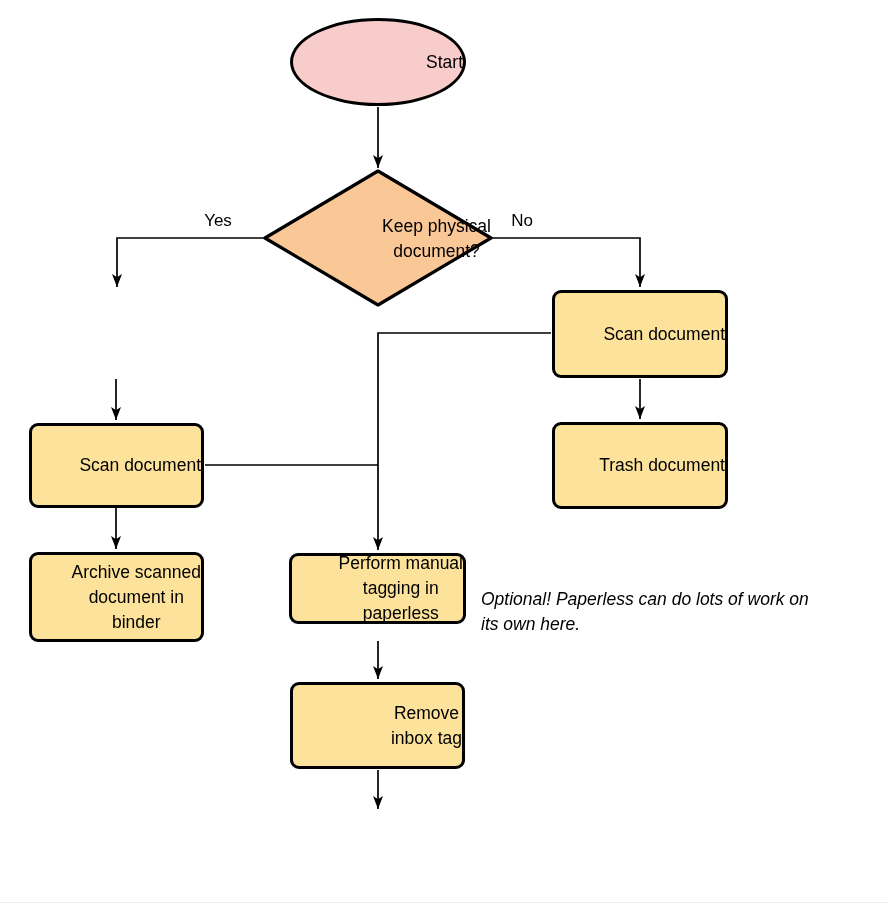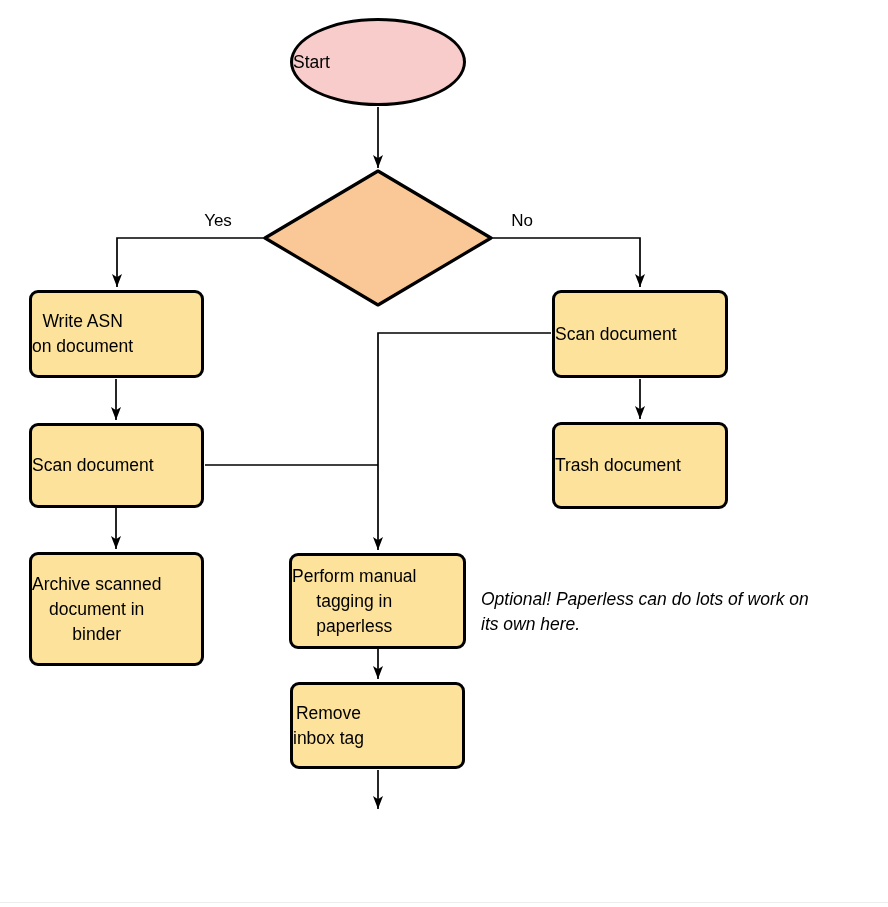--- a/index.html
+++ b/index.html
@@ -37,21 +37,21 @@
   .decision-shape {
     fill: var(--decision-fill);
     stroke: var(--stroke);
     stroke-width: 3.2px;
     stroke-linejoin: round;
   }
   .node {
     position: absolute;
     display: flex;
     align-items: center;
-    justify-content: flex-start;
+    justify-content: flex-end;
     text-align: center;
     font-size: 17.5px;
     line-height: 25px;
     white-space: pre-line;
     color: #000;
   }
   .process {
     background: var(--process-fill);
     border: 3px solid var(--stroke);
     border-radius: 9px;
@@ -121,48 +121,48 @@
 
     <polyline points="378,641 378,679" marker-end="url(#arrow)"></polyline>
 
     <polyline points="378,770 378,809" marker-end="url(#arrow)"></polyline>
   </svg>
 
   <div class="node terminal" style="left:290px; top:18px; width:176px; height:88px;">
     <span>Start</span>
   </div>
 
+  <div class="node decision-label" style="left:265px; top:172px; width:226px; height:133px;">
+    <span>Keep physical
+document?</span>
+  </div>
 
   <div class="edge-label" style="left:190px; top:211px;">Yes</div>
   <div class="edge-label" style="left:494px; top:211px;">No</div>
 
-  <div class="node process" style="left:29px; top:290px; width:175px; height:88px;">
-    <span>Write ASN
-on document</span>
-  </div>
 
   <div class="node process" style="left:29px; top:423px; width:175px; height:85px;">
     <span>Scan document</span>
   </div>
 
-  <div class="node process" style="left:29px; top:552px; width:175px; height:114px;">
+  <div class="node process" style="left:29px; top:552px; width:175px; height:90px;">
     <span>Archive scanned
 document in
 binder</span>
   </div>
 
   <div class="node process" style="left:552px; top:290px; width:176px; height:88px;">
     <span>Scan document</span>
   </div>
 
   <div class="node process" style="left:552px; top:422px; width:176px; height:87px;">
     <span>Trash document</span>
   </div>
 
-  <div class="node process" style="left:289px; top:553px; width:177px; height:96px;">
+  <div class="node process" style="left:289px; top:553px; width:177px; height:71px;">
     <span>Perform manual
 tagging in
 paperless</span>
   </div>
 
   <div class="note" style="left:481px; top:587px; width:400px;">Optional! Paperless can do lots of work on
 its own here.</div>
 
   <div class="node process" style="left:290px; top:682px; width:175px; height:87px;">
     <span>Remove

